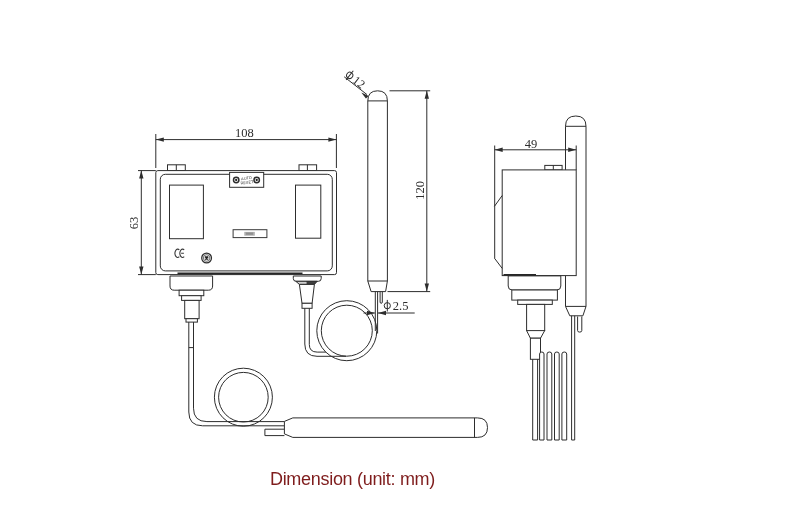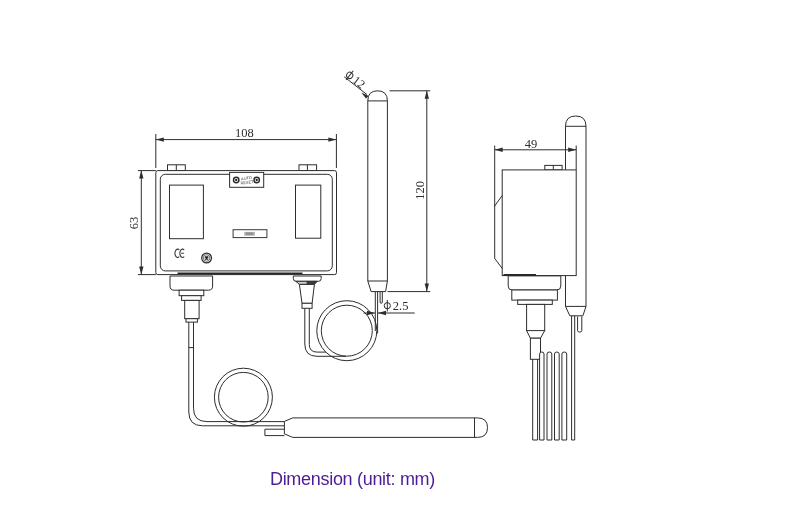--- a/index.html
+++ b/index.html
@@ -1,19 +1,19 @@
 <!DOCTYPE html>
 <html><head>
 <meta charset="utf-8">
 <style>
   html,body{margin:0;padding:0;background:#ffffff;}
   .wrap{width:800px;height:532px;position:relative;background:#ffffff;}
   svg{position:absolute;top:0;left:0;}
   .cap{position:absolute;top:469px;left:0;width:705px;text-align:center;
-       font-family:"Liberation Sans",sans-serif;font-size:18px;letter-spacing:-0.3px;color:#4c1d95;}
+       font-family:"Liberation Sans",sans-serif;font-size:18px;letter-spacing:-0.3px;color:#7f1d1d;}
 </style>
 </head>
 <body>
 <div class="wrap">
 <svg width="800" height="532" viewBox="0 0 800 532">
 <defs></defs>
 <g stroke="#2d2d2d" stroke-width="1" fill="none">
 
 <path d="M155.8 134 V168 M336.4 134 V168"></path>
 <path d="M155.8 139.6 H336.4"></path>

